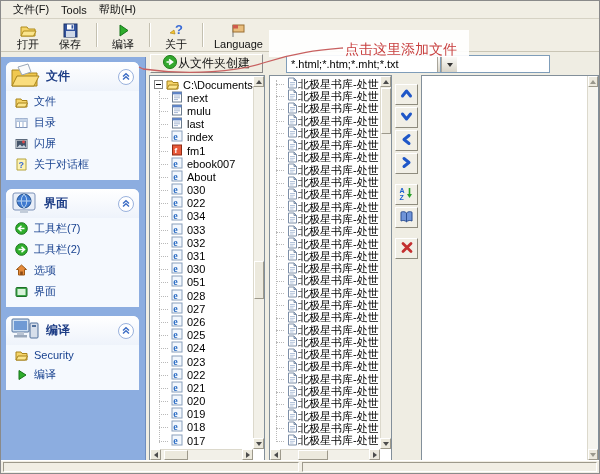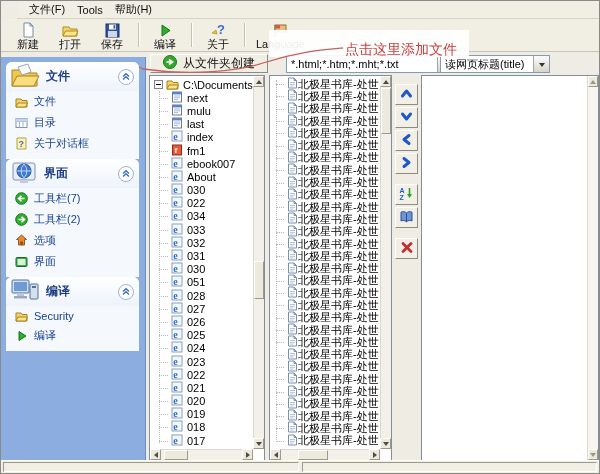--- a/index.html
+++ b/index.html
@@ -2,50 +2,50 @@
 <html><head>
 <meta charset="utf-8">
 <style>
   * { margin:0; padding:0; box-sizing:border-box; }
   html,body { width:600px; height:474px; overflow:hidden; }
   body { font-family:"Liberation Sans","DejaVu Sans",sans-serif; font-size:11px; }
   .window { position:relative; width:600px; height:474px; background:#efede3; border:1px solid #8a8a8a; overflow:hidden; }
 
   
   .menubar { position:absolute; left:0; top:0; right:0; height:18px; background:#f1eee4;
-             border-bottom:1px solid #d6d2c4; display:flex; align-items:center; padding-left:8px;margin-left:16px; }
+             border-bottom:1px solid #d6d2c4; display:flex; align-items:center; padding-left:8px; }
   .menu-item { padding:2px 8px 2px 4px; color:#111; cursor:default; }
 
   
   .toolbar { position:absolute; left:0; top:18px; right:0; height:33px; background:#f1eee4;
              border-bottom:1px solid #c9c5b5; display:flex; align-items:stretch; padding-left:6px; }
   .tb-btn { display:flex; flex-direction:column; align-items:center; justify-content:center;
             min-width:42px; padding:1px 5px 0 5px; background:transparent; border:1px solid transparent;
             font-size:11px; color:#111; line-height:12px; }
   .tb-btn .tb-ico { height:17px; display:flex; align-items:flex-end; }
   .tb-sep { width:1px; background:#c4c0b0; box-shadow:1px 0 0 #ffffff; margin:4px 5px; }
 
   
   .actionbar { position:absolute; left:145px; top:51px; right:0; height:23px; }
   .folder-btn { position:absolute; left:4px; top:2px; height:19px; display:inline-flex; align-items:center;
-                gap:6px; background:#f0ede2; border:1px solid; border-color:#ffffff #8a8a8a #8a8a8a #ffffff;
+                gap:1px; background:#f0ede2; border:1px solid; border-color:#ffffff #8a8a8a #8a8a8a #ffffff;
                 padding:0 12px; font-size:12px; color:#111; }
   .combo { position:absolute; top:3px; height:18px; background:#fff; border:1px solid #7f9db9;
            display:flex; align-items:center; font-size:11px; color:#000; }
   .combo-filter { left:140px; width:168px; }
   .combo-title  { left:294px; width:110px; }
   .combo-text { padding-left:4px; white-space:nowrap; overflow:hidden; flex:1; }
   .combo-btn { width:16px; align-self:stretch; background:linear-gradient(#fdfdfb,#d8d4c8);
                border-left:1px solid #a9a59a; display:flex; align-items:center; justify-content:center; }
   .arr-dn { width:0; height:0; border:3px solid transparent; border-top:4px solid #333; margin-top:4px; }
 
   
   .sidebar { position:absolute; left:0; top:56px; width:145px; height:405px; background:#8cade0;
              border-right:1px solid #6d8dc0; padding:5px 6px 0 5px; }
-  .sb-card { background:#f5f9fe; border-radius:6px 6px 0 0; padding-bottom:5px; }
+  .sb-card { background:#f5f9fe; border-radius:6px 6px 0 0; margin-bottom:9px; padding-bottom:5px; }
   .sb-header { height:29px; display:flex; align-items:center; padding:0 5px 0 4px;
                background:linear-gradient(#ffffff,#eef3fb); border-radius:6px 6px 0 0; }
   .sb-title { font-weight:bold; font-size:12px; color:#1c3c85; margin-left:6px; }
   .sb-chevron { margin-left:auto; width:16px; height:16px; border-radius:50%; background:#fff;
                 border:1px solid #9ab2dd; display:flex; align-items:center; justify-content:center; }
   .sb-item { display:flex; align-items:center; gap:6px; padding:3px 4px 3px 9px; color:#17418f; cursor:default; }
   .sb-item .ico { width:13px; height:13px; display:flex; align-items:center; justify-content:center; }
 
   
   .panel { position:absolute; background:#fff; border:1px solid #828f9a; }
@@ -105,29 +105,20 @@
 
 <div class="window">
 
   <div class="menubar" id="menubar">
       <span class="menu-item">文件(F)</span>
       <span class="menu-item">Tools</span>
       <span class="menu-item">帮助(H)</span>
     </div>
 
   <div class="toolbar" id="toolbar">
-      <button class="tb-btn">
-        <span class="tb-ico">
-          <svg width="16" height="16" viewBox="0 0 16 16">
-            <path d="M4 1h6l3 3v11H4z" fill="#fff" stroke="#7a8aa0"></path>
-            <path d="M10 1l3 3h-3z" fill="#dde6f2" stroke="#7a8aa0"></path>
-          </svg>
-        </span>
-        <span>新建</span>
-      </button>
       <button class="tb-btn">
         <span class="tb-ico">
           <svg width="17" height="15" viewBox="0 0 17 15">
             <path d="M1 4h6l1.5 2H15v7H1z" fill="#f5d469" stroke="#b08c1d"></path>
             <path d="M1 13l2.5-5H16l-2.5 5z" fill="#fbe58d" stroke="#b08c1d"></path>
           </svg>
         </span>
         <span>打开</span>
       </button>
       <button class="tb-btn">
@@ -181,21 +172,20 @@
           </svg></span>
       <span>从文件夹创建</span>
     </button>
     <div class="combo combo-filter">
       <span class="combo-text">*.html;*.htm;*.mht;*.txt</span>
       <span class="combo-btn">
           <span class="arr-dn"></span>
         </span>
     </div>
     <div class="combo combo-title">
-      <span class="combo-text">读网页标题(title)</span>
       <span class="combo-btn">
           <span class="arr-dn"></span>
         </span>
     </div>
   </div>
 
   <div class="sidebar" id="sidebar">
       <div class="sb-card">
         <div class="sb-header">
           <span><svg width="30" height="25" viewBox="0 0 30 25">
@@ -221,20 +211,31 @@
         </div>
         <div class="sb-item">
           <span class="ico">
             <svg width="13" height="12" viewBox="0 0 13 12">
               <rect x="1" y="1.5" width="11" height="9" fill="#fff" stroke="#7d92b8"></rect>
               <path d="M1 4.5h11M4.5 1.5v9M8 1.5v9" stroke="#9fb4d2"></path>
               <rect x="1" y="1.5" width="11" height="3" fill="#c6d4e8"></rect>
             </svg>
           </span>
           <span>目录</span>
+        </div>
+        <div class="sb-item">
+          <span class="ico">
+            <svg width="13" height="12" viewBox="0 0 13 12">
+              <rect x="1" y="1.5" width="11" height="9" fill="#fdfdfb" stroke="#5d6b7d"></rect>
+              <rect x="2" y="2.5" width="9" height="7" fill="#44546a"></rect>
+              <circle cx="8.5" cy="4" r="1.4" fill="#e24848"></circle>
+              <path d="M2 9.5l3-3 2 2 2-1.5 2 2.5z" fill="#cdd8e4"></path>
+            </svg>
+          </span>
+          <span>闪屏</span>
         </div>
         <div class="sb-item">
           <span class="ico">
             <svg width="13" height="13" viewBox="0 0 13 13">
               <path d="M2 1h9v11H2z" fill="#fdf3b5" stroke="#b6a43a"></path>
               <text x="3.5" y="10" font-size="9" font-weight="bold" fill="#3a6bd6" font-family="Liberation Sans,sans-serif">?</text>
             </svg>
           </span>
           <span>关于对话框</span>
         </div>

